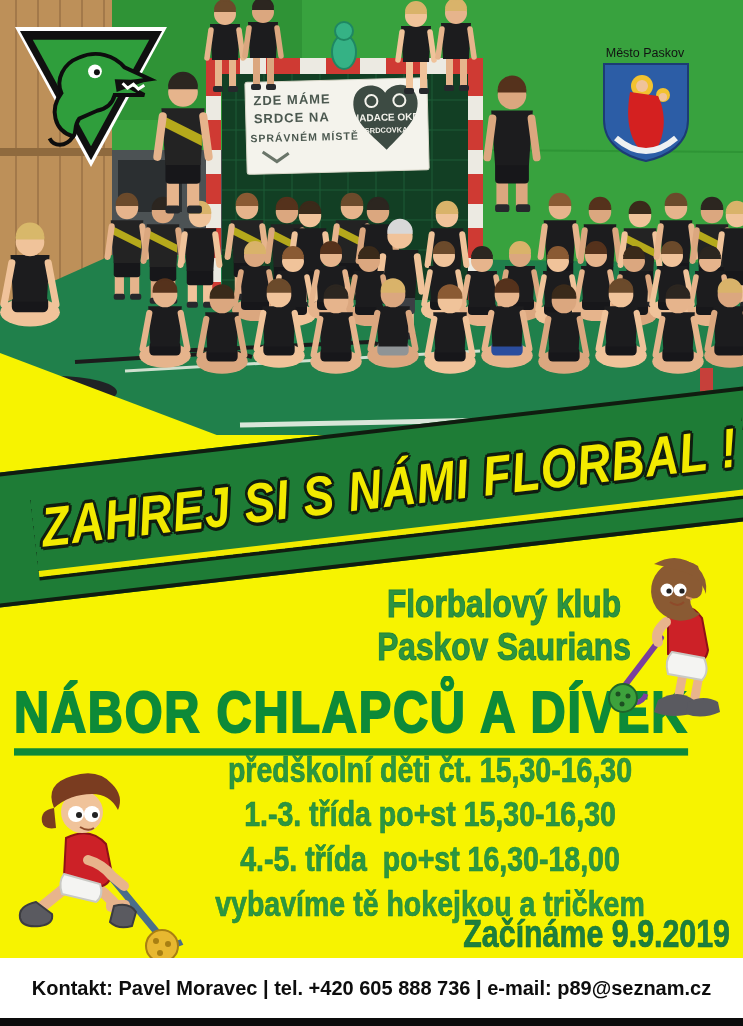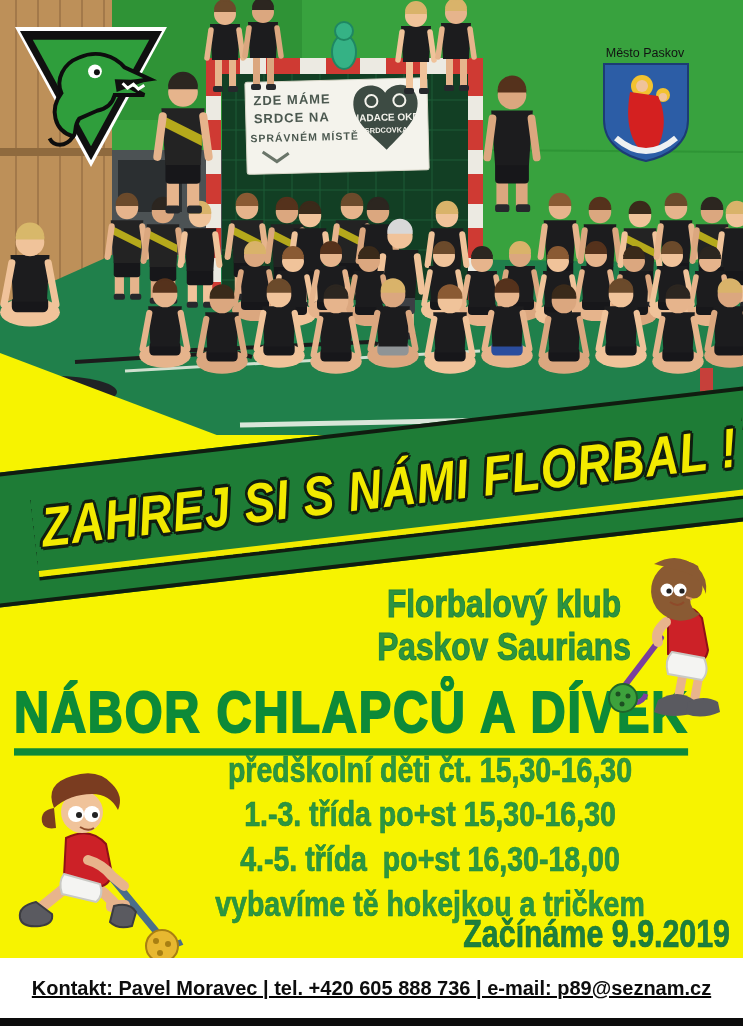--- a/index.html
+++ b/index.html
@@ -27,21 +27,21 @@
           transform:scale(.9,1.05);transform-origin:left top;
           border-bottom:7px solid #0d8a38;padding-bottom:3px;}
   .schedule{position:absolute;left:125px;top:748px;width:610px;text-align:center;color:#2b9740;
           font-weight:bold;font-size:31px;line-height:40px;transform:scale(.92,1.12);
           transform-origin:center top;-webkit-text-stroke:.6px #23843a;}
   .schedule div{white-space:pre-wrap;}
   .start-line{position:absolute;right:13px;top:912px;width:420px;text-align:right;color:#1c7f3e;
           font-weight:bold;font-size:33px;transform:scale(.92,1.15);transform-origin:right top;
           -webkit-text-stroke:.6px #176f36;}
   .footer{position:absolute;left:0;top:958px;width:743px;height:60px;background:#ffffff;
-          display:flex;align-items:center;justify-content:center;text-decoration:underline;}
+          display:flex;align-items:center;justify-content:center;}
   .footer-text{color:#0d0d0d;font-weight:bold;font-size:20px;letter-spacing:0;}
   .bottombar{position:absolute;left:0;top:1018px;width:743px;height:8px;background:#0c0c0c;}
   .girl{position:absolute;left:606px;top:550px;width:137px;height:172px;}
   .boy{position:absolute;left:10px;top:764px;width:186px;height:202px;}
 </style>
 </head>
 <body>
 
 <div class="poster">
 

